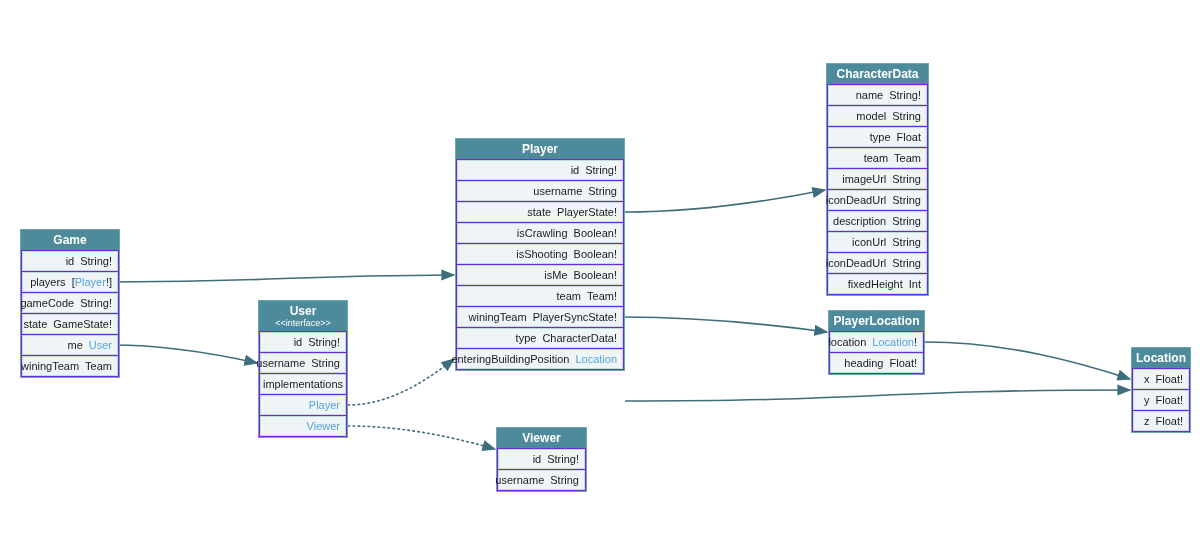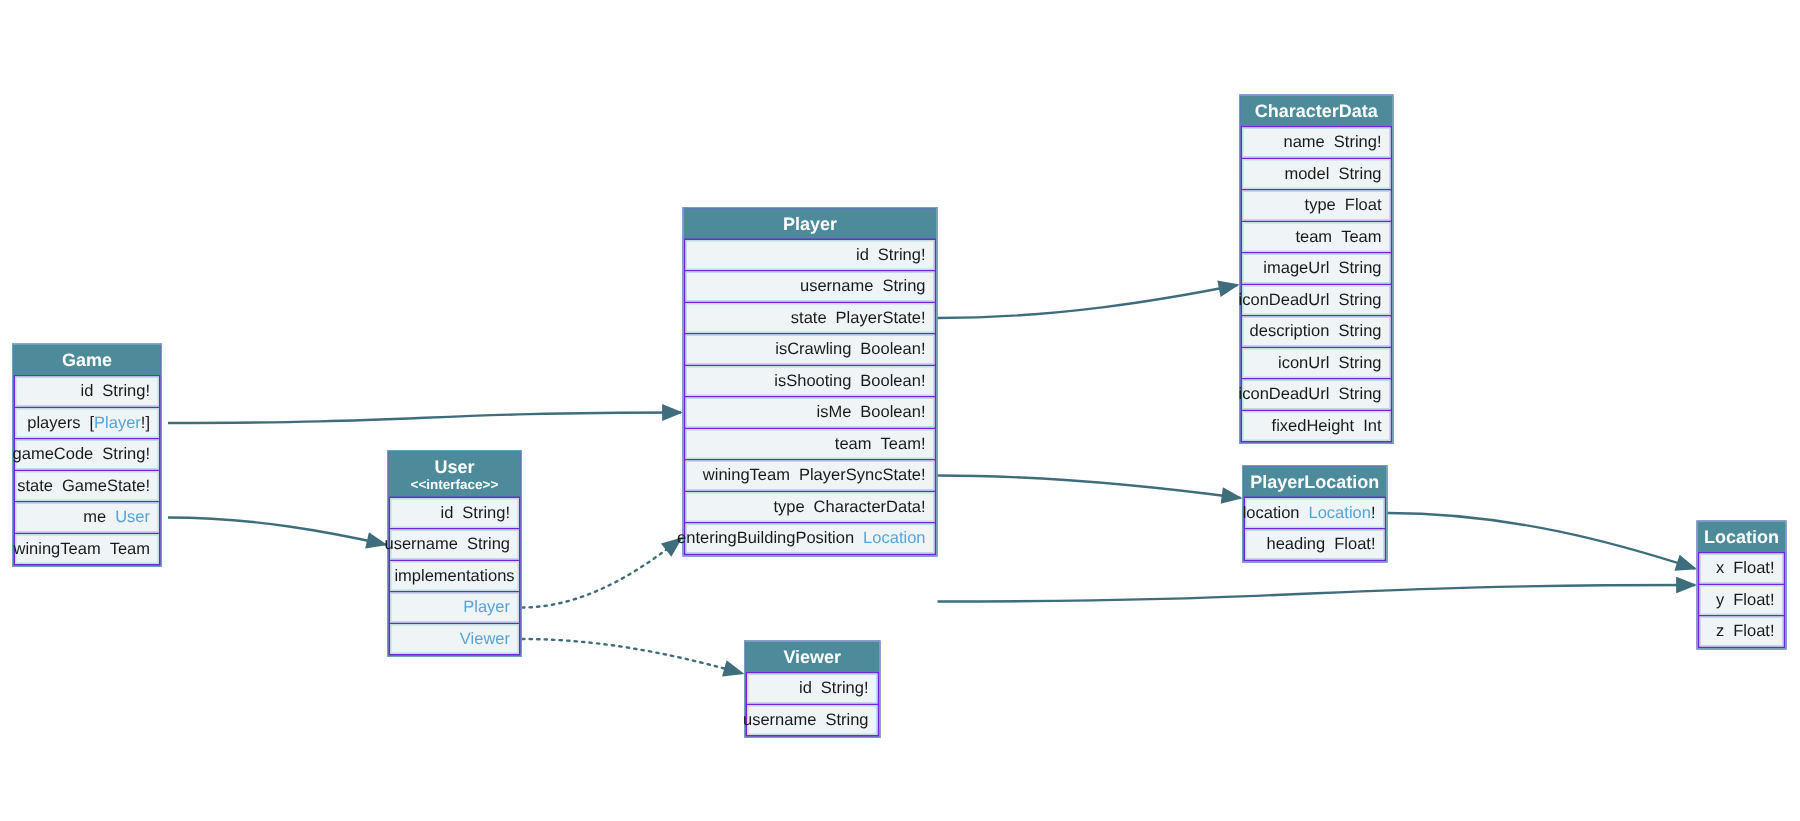--- a/index.html
+++ b/index.html
@@ -36,21 +36,21 @@
     justify-content: center;
     font-size: 12px;
     font-weight: bold;
     line-height: 13px;
     white-space: nowrap;
     cursor: default;
   }
   .entity-header.tall { height: 30px; }
   .entity-stereotype {
     font-size: 9px;
-    font-weight: bold;
+    font-weight: normal;
     line-height: 10px;
   }
   .rows {
     display: flex;
     flex-direction: column;
     gap: 1px;
     padding: 1px;
   }
   .row {
     box-sizing: border-box;
@@ -83,21 +83,21 @@
   <path d="M112,282 C283,282 283,275 454,275" class="edge" stroke="#3e6e7b" marker-end="url(#arrowhead)"></path>
       <path d="M112,345 C170,345 220.75,354.9 257,363" class="edge" stroke="#3e6e7b" marker-end="url(#arrowhead)"></path>
       <path d="M625,212 C705,212 775,199.9 825,190" class="edge" stroke="#3e6e7b" marker-end="url(#arrowhead)"></path>
       <path d="M625,317 C705.8,317 776.5,325.25 827,332" class="edge" stroke="#3e6e7b" marker-end="url(#arrowhead)"></path>
       <path d="M625,401 C877.5,401 877.5,390 1130,390" class="edge" stroke="#3e6e7b" marker-end="url(#arrowhead)"></path>
       <path d="M925,342 C1007,342 1078.75,362.35 1130,379" class="edge" stroke="#3e6e7b" marker-end="url(#arrowhead)"></path>
       <path d="M348,405 C390.4,405 427.5,379.7 454,359" class="edge dotted" stroke="#3e6e7b" marker-end="url(#arrowhead)"></path>
       <path d="M348,426 C406.8,426 458.25,438.65 495,449" class="edge dotted" stroke="#3e6e7b" marker-end="url(#arrowhead)"></path>
     </svg>
 
-<div class="entity" style="left: 8px; top: 229px; width: 100px;">
+<div class="entity" style="left: 20px; top: 229px; width: 100px;">
       <div class="entity-header">
         <div>Game</div>
       </div>
       <div class="rows">
         <div class="row">
           <span class="fname">id</span>
           <span class="ftype"><span>String!</span></span>
         </div>
         <div class="row">
           <span class="fname">players</span>

